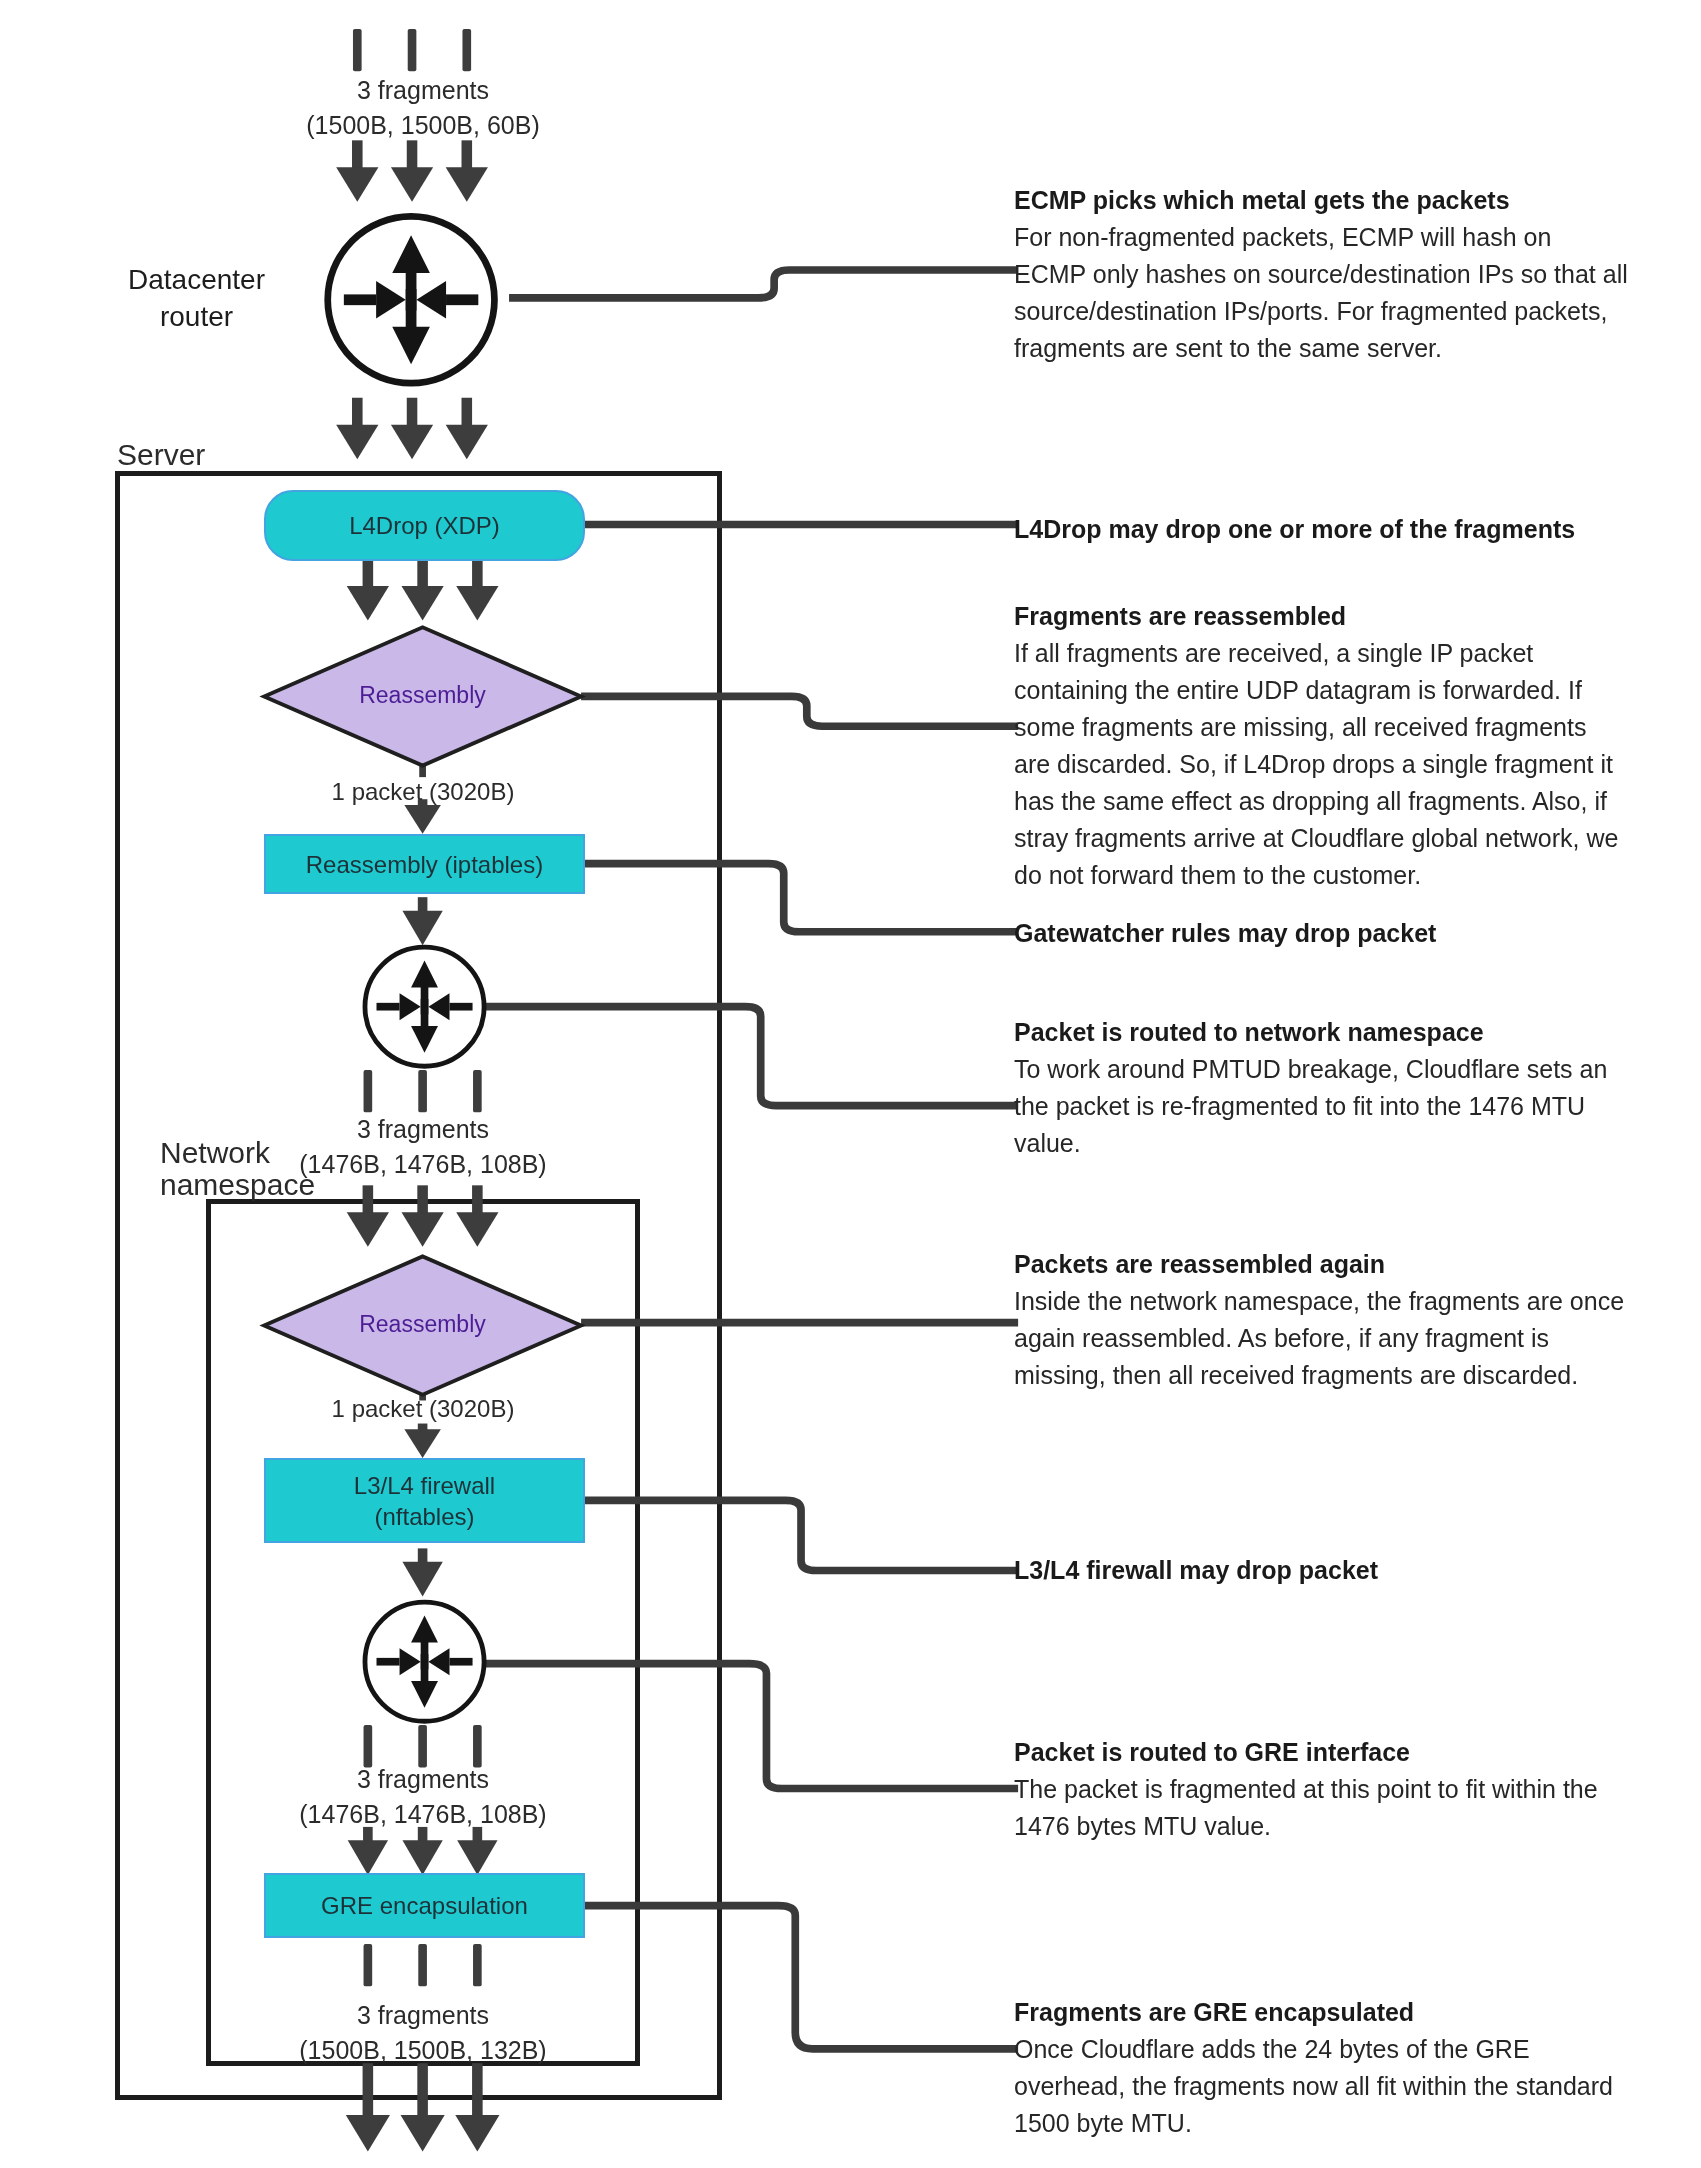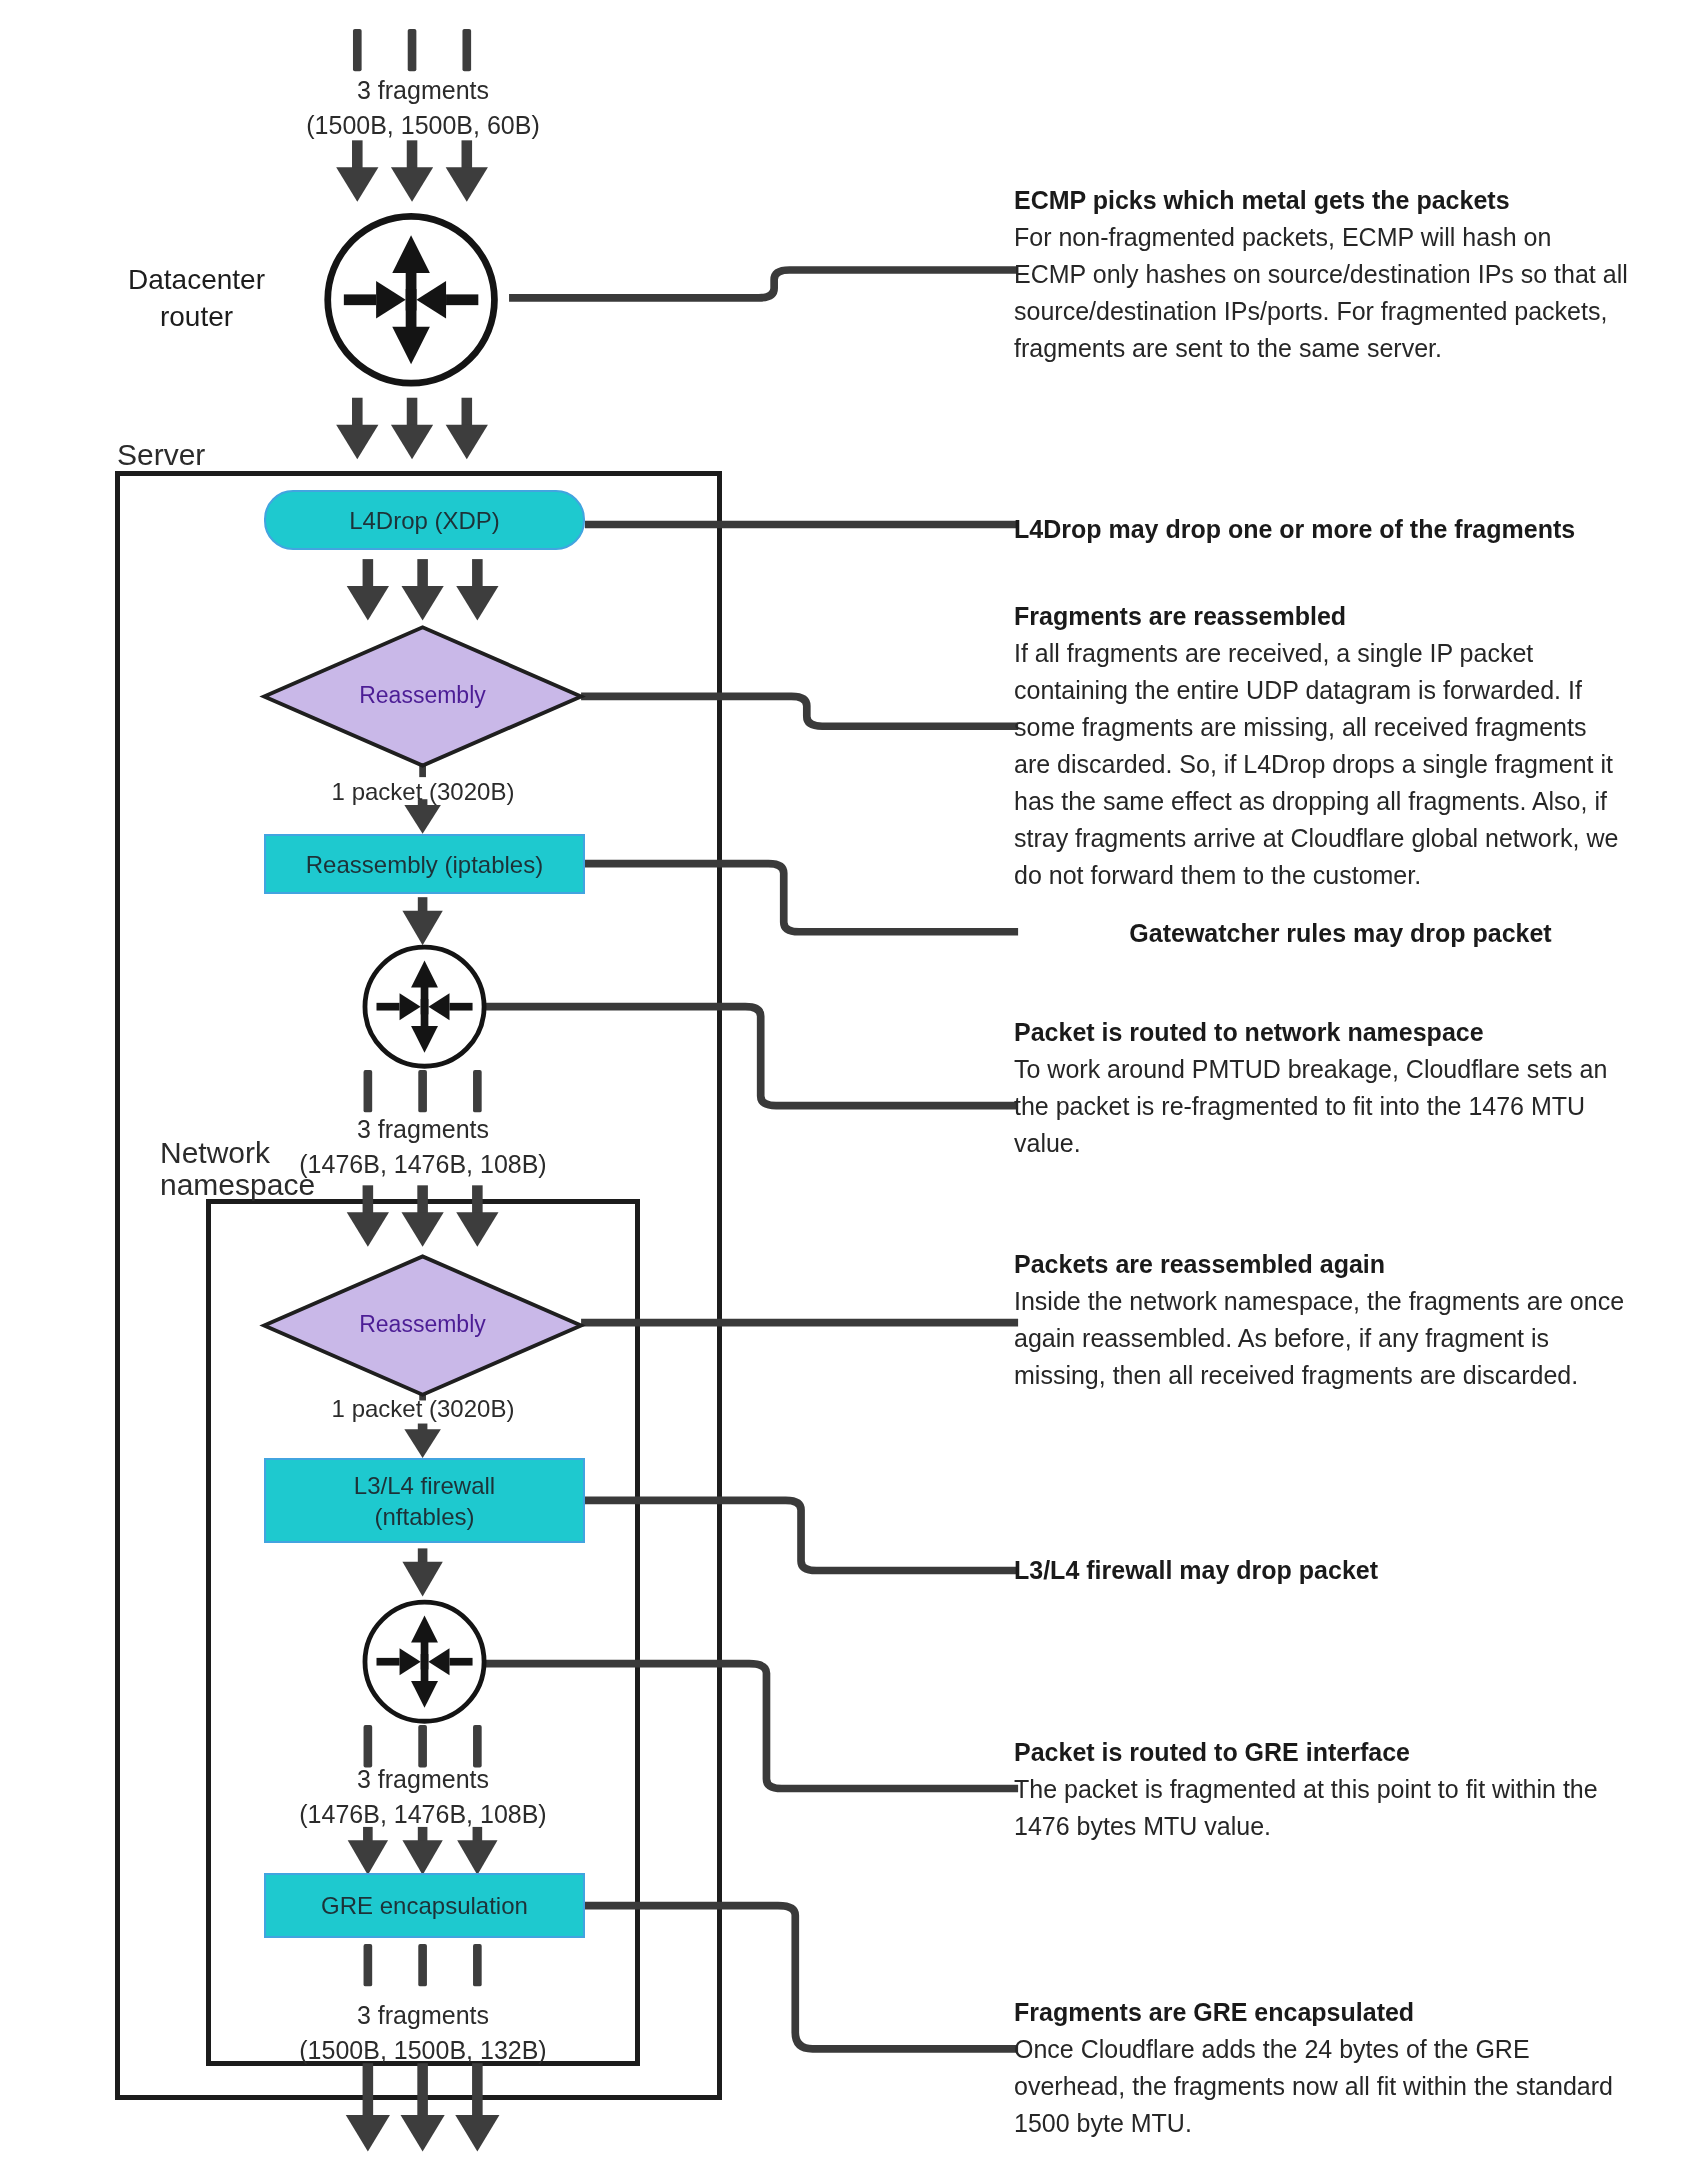--- a/index.html
+++ b/index.html
@@ -178,21 +178,21 @@
   <div class="packettext" style="top:1395px;">1 packet (3020B)</div>
   <div class="flowtext" style="top:1762px;">
     <div>3 fragments</div>
     <div>(1476B, 1476B, 108B)</div>
   </div>
   <div class="flowtext" style="top:1998px;">
     <div>3 fragments</div>
     <div>(1500B, 1500B, 132B)</div>
   </div>
 
-  <div class="node" style="left:264px;top:490px;width:321px;height:60px;border-radius:29px;">
+  <div class="node" style="left:264px;top:490px;width:321px;height:71px;border-radius:29px;">
     <div class="nlabel">L4Drop (XDP)</div>
   </div>
   <div class="node" style="left:264px;top:834px;width:321px;height:60px;">
     <div class="nlabel">Reassembly (iptables)</div>
   </div>
   <div class="node" style="left:264px;top:1458px;width:321px;height:85px;">
     <div class="nlabel">L3/L4 firewall</div>
     <div class="nlabel">(nftables)</div>
   </div>
   <div class="node" style="left:264px;top:1873px;width:321px;height:65px;">
@@ -218,21 +218,21 @@
     <div class="hd">Fragments are reassembled</div>
     <div class="line">If all fragments are received, a single IP packet</div>
     <div class="line">containing the entire UDP datagram is forwarded. If</div>
     <div class="line">some fragments are missing, all received fragments</div>
     <div class="line">are discarded. So, if L4Drop drops a single fragment it</div>
     <div class="line">has the same effect as dropping all fragments. Also, if</div>
     <div class="line">stray fragments arrive at Cloudflare global network, we</div>
     <div class="line">do not forward them to the customer.</div>
   </div>
 
-  <div class="annotation" style="top:915px;text-align:center;">
+  <div class="annotation" style="top:915px;">
     <div class="hd">Gatewatcher rules may drop packet</div>
   </div>
 
   <div class="annotation" style="top:1014px;">
     <div class="hd">Packet is routed to network namespace</div>
     <div class="line">To work around PMTUD breakage, Cloudflare sets an</div>
     <div class="line">the packet is re-fragmented to fit into the 1476 MTU</div>
     <div class="line">value.</div>
   </div>
 

